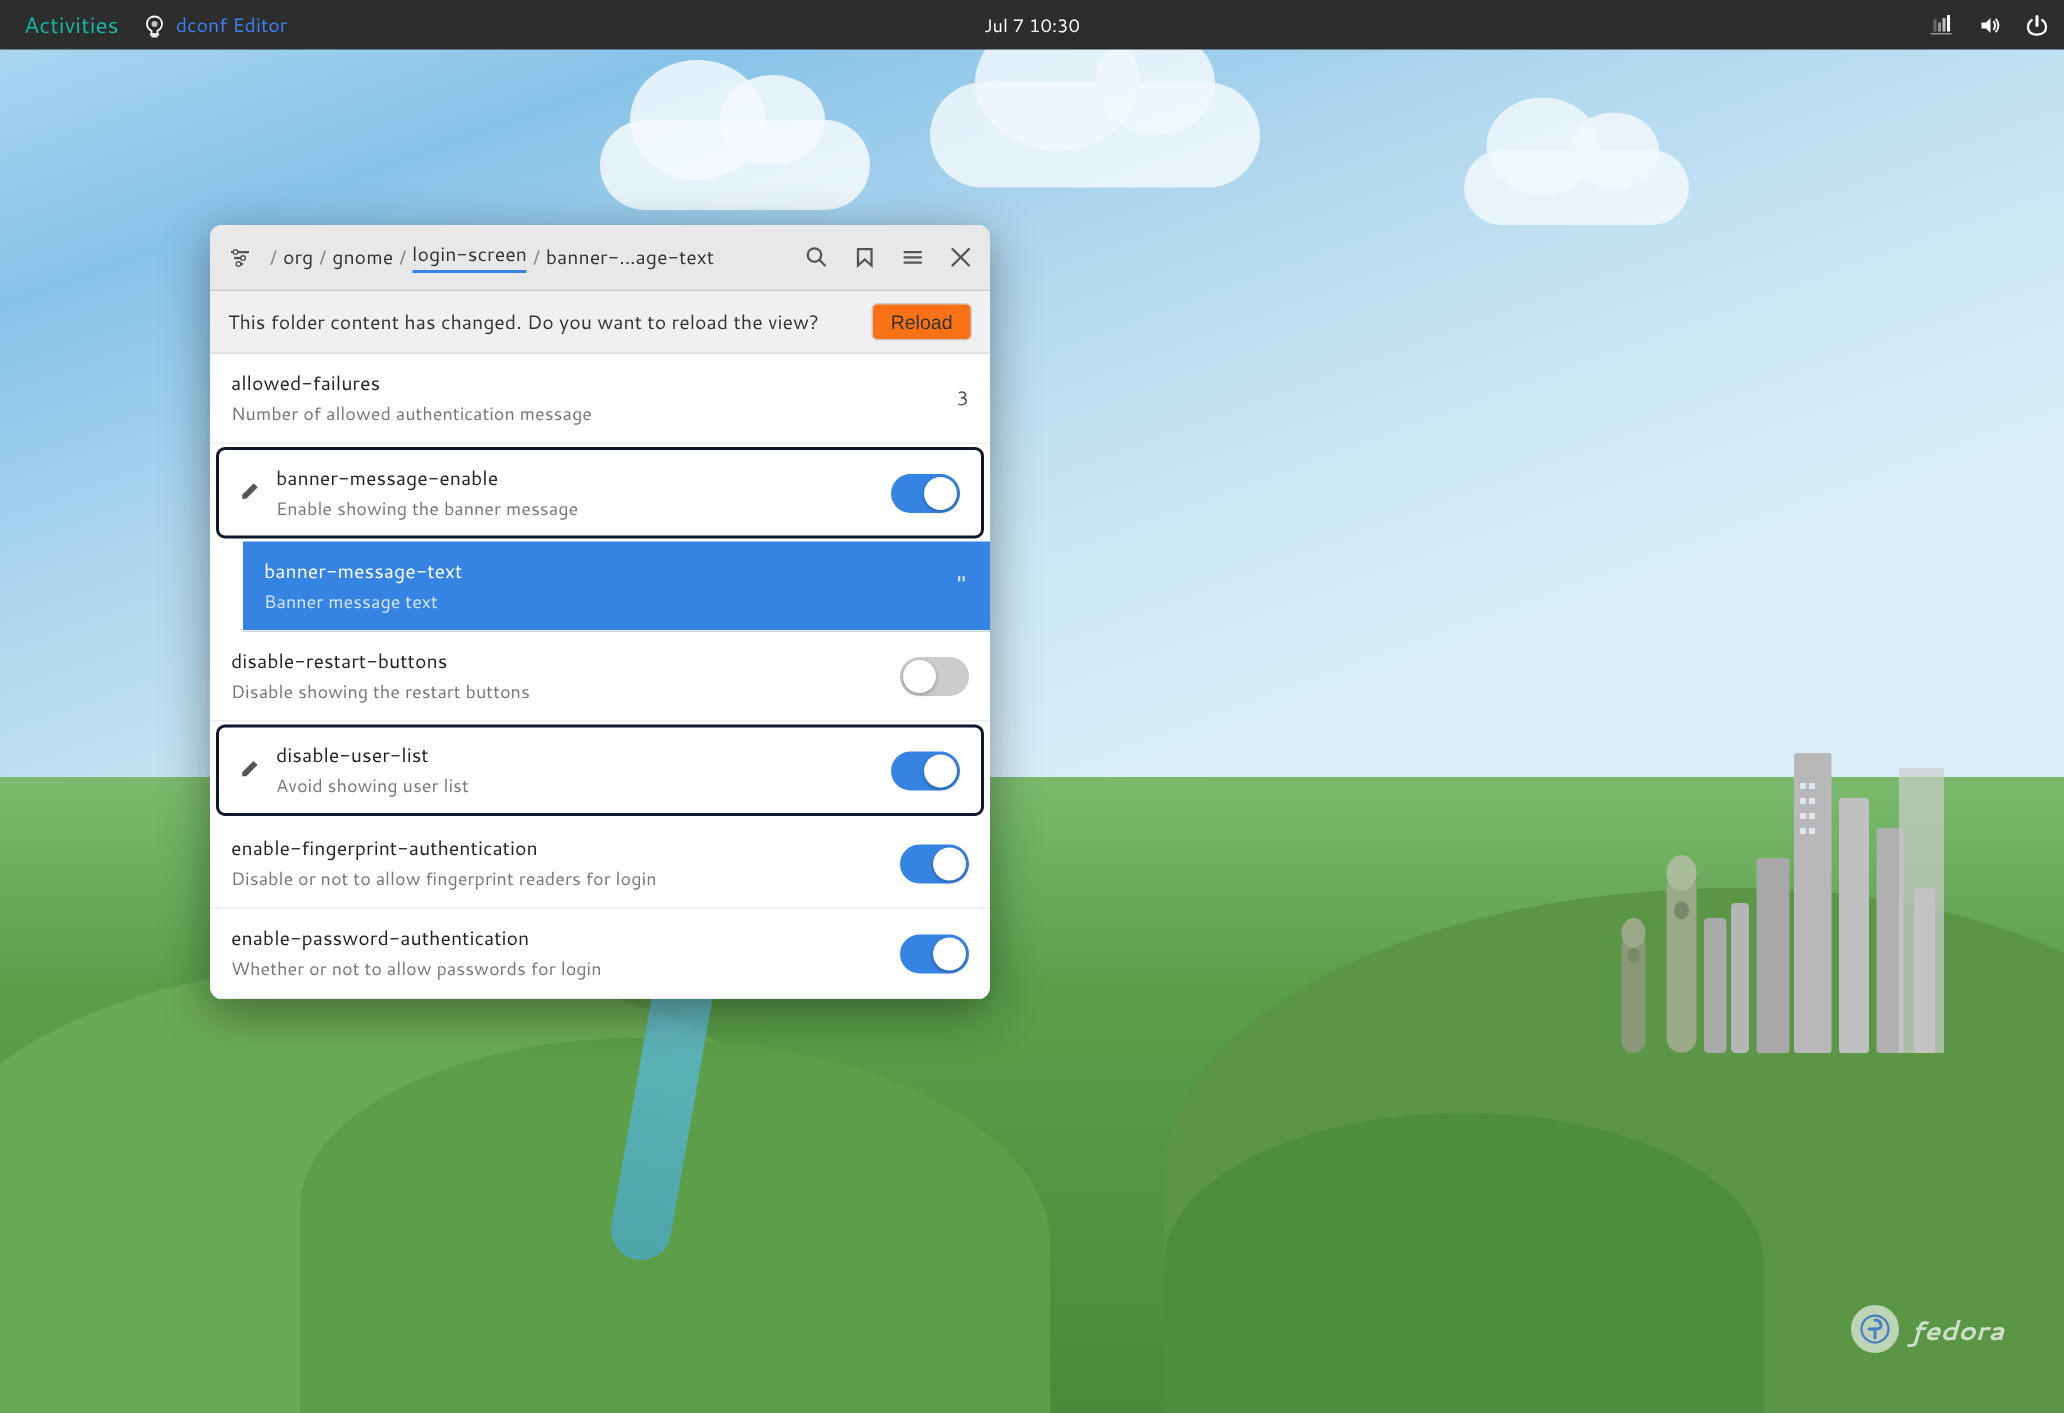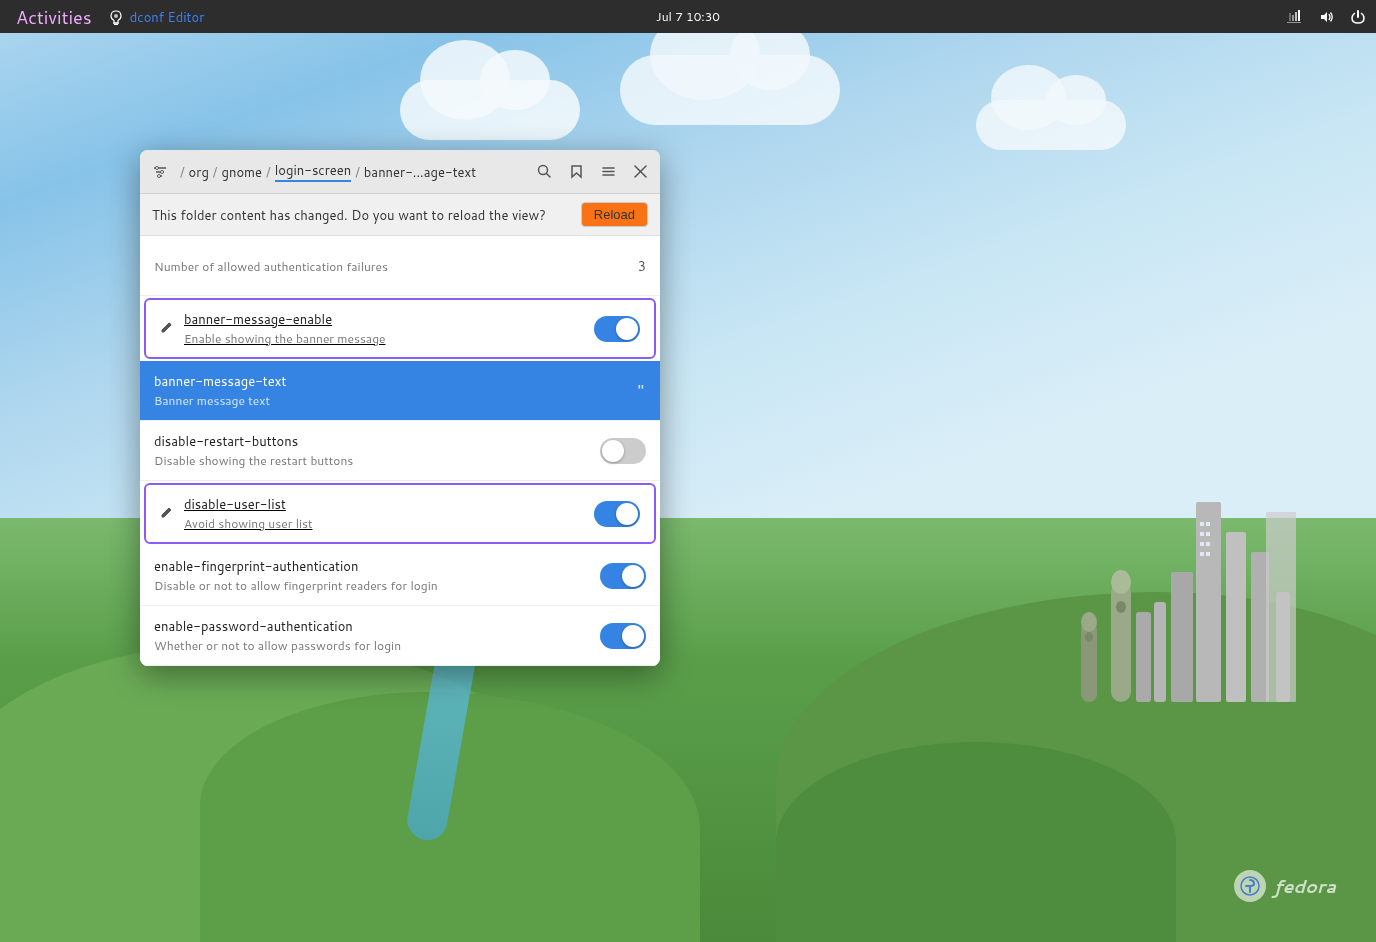--- a/index.html
+++ b/index.html
@@ -138,22 +138,22 @@
       display: flex;
       align-items: center;
       justify-content: space-between;
       z-index: 1000;
       padding: 0 8px;
     }
     .topbar-left {
       display: flex; align-items: center; gap: 8px;
     }
     .topbar-activities {
-      color: #f0abfc;
-      font-size: 18px;
+      color: #14b8a6;
+      font-size: 15px;
       font-weight: 500;
       padding: 0 8px;
       cursor: pointer;
     }
     .topbar-app {
       display: flex; align-items: center; gap: 6px;
       color: white; font-size: 13px;
     }
     .topbar-center {
       color: white; font-size: 12px;
@@ -252,28 +252,28 @@
       padding: 10px 14px;
       border-bottom: 1px solid #eeeeee;
       min-height: 60px;
       cursor: pointer;
       position: relative;
     }
 
     .list-item.selected {
       background: #3584e4;
       color: white;
+      margin-left: 22px;
     }
     .list-item.selected .item-desc { color: rgba(255,255,255,0.8); }
 
     .list-item.highlighted {
-      border: 2px solid #8b5cf6;
+      border: 2px solid #0f172a;
       border-radius: 6px;
       margin: 2px 4px;
-      text-decoration: underline;
     }
 
     .item-edit-icon {
       margin-right: 10px;
       font-size: 14px;
       color: #666;
       flex-shrink: 0;
     }
 
     .item-text {
@@ -499,21 +499,22 @@
 
   <div class="notification-bar">
     <span>This folder content has changed. Do you want to reload the view?</span>
     <button class="reload-btn">Reload</button>
   </div>
 
   <div class="list-container">
 
     <div class="list-item">
       <div class="item-text">
-        <div class="item-desc">Number of allowed authentication failures</div>
+        <div class="item-name">allowed-failures</div>
+        <div class="item-desc">Number of allowed authentication message</div>
       </div>
       <span class="item-value">3</span>
     </div>
 
     <div class="list-item highlighted">
       <span class="item-edit-icon">
         <svg width="14" height="14" viewBox="0 0 14 14">
           <path d="M2 10 L9 3 L11 5 L4 12 L2 12 Z" stroke="#555" stroke-width="1" fill="#555"></path>
           <path d="M9 3 L11 5" stroke="#555" stroke-width="1.2"></path>
         </svg>

